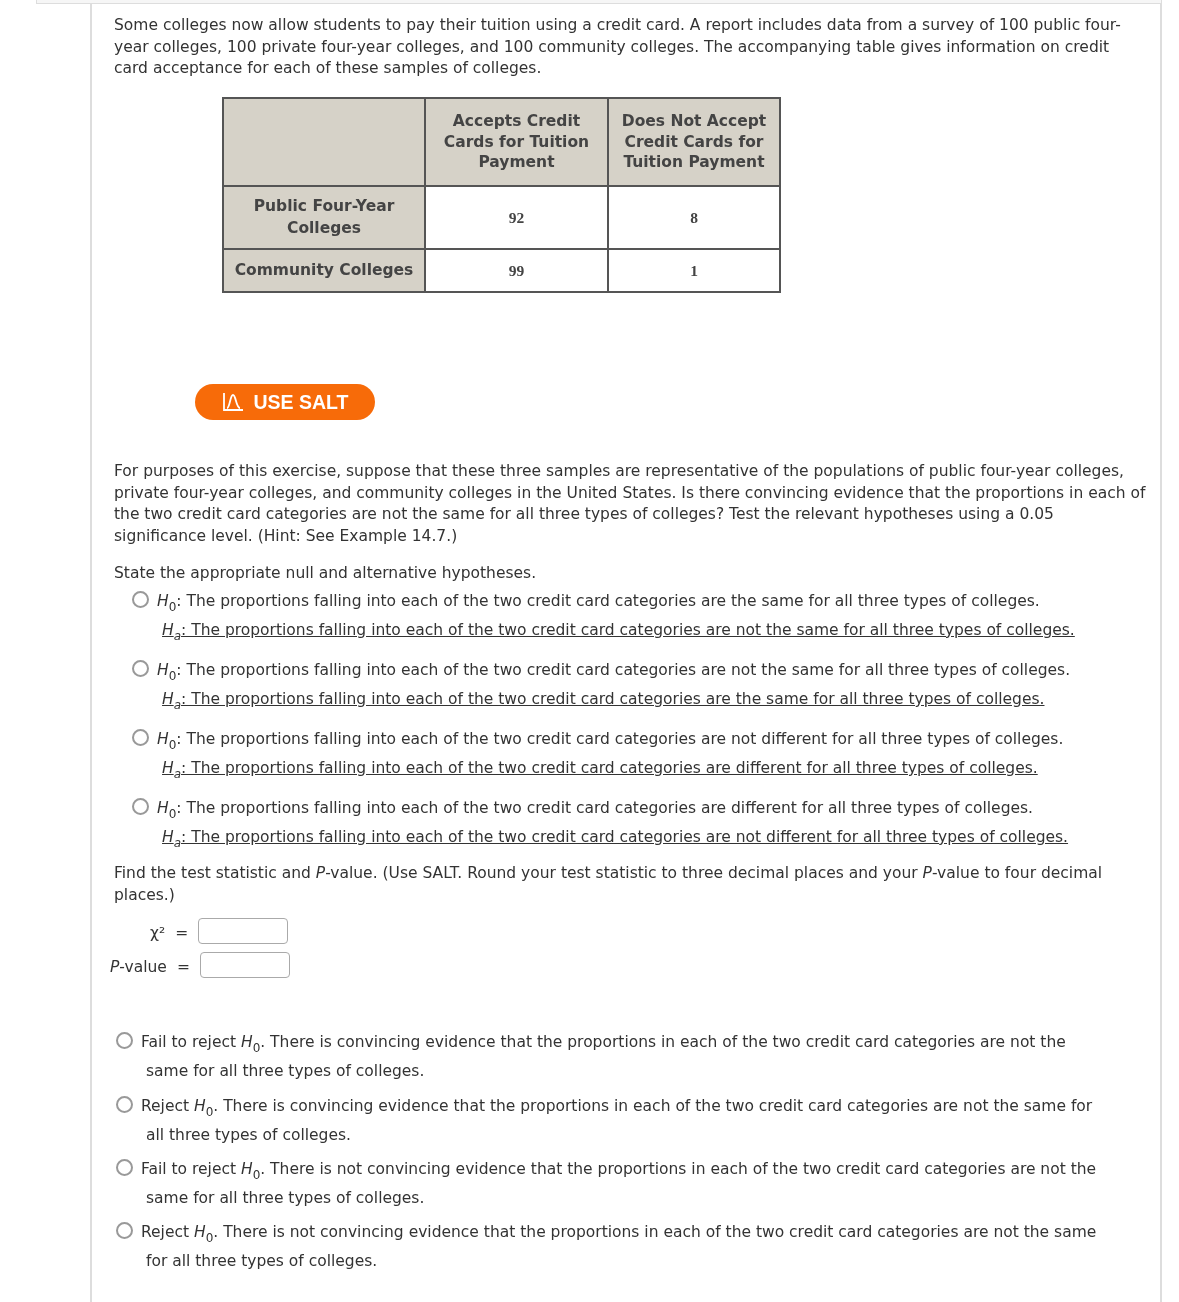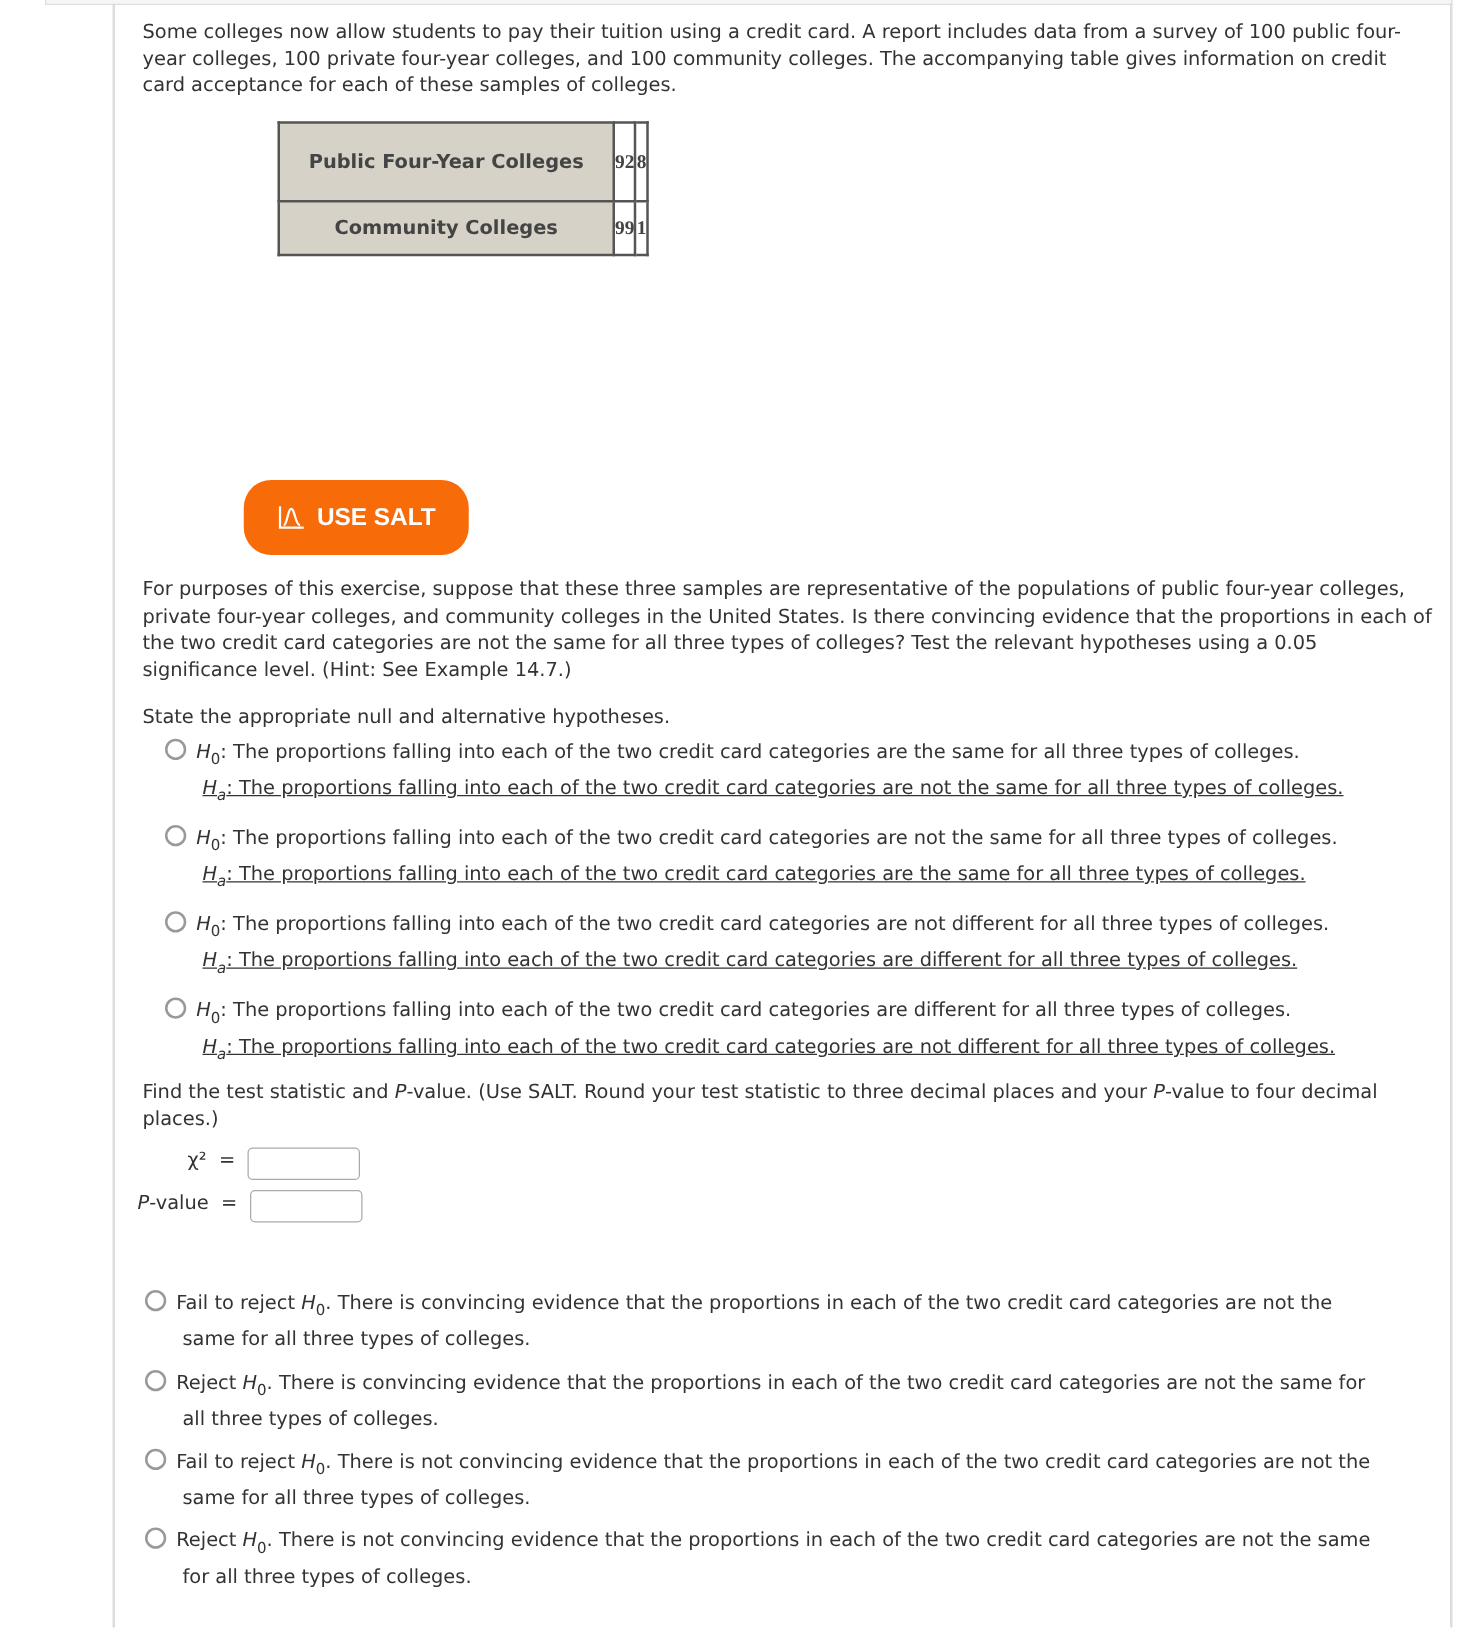--- a/index.html
+++ b/index.html
@@ -8,51 +8,56 @@
   .topbar { position:absolute; left:36px; top:0; width:1124px; height:3px; border:1px solid #ddd; border-top:none; background:#f6f6f6; }
   .panel { position:absolute; left:90px; top:3px; width:1068px; height:1299px; border-left:2px solid #ddd; border-right:2px solid #ddd; }
   .content { position:absolute; left:18px; top:8px; width:1035px; line-height:21.5px; }
   p { margin:4px; }
   .intro { }
   table.data { position:absolute; left:112px; top:86px; border-collapse:collapse; }
   table.data td, table.data th { border:2px solid #555; padding:0; font-weight:bold; color:#444; text-align:center; }
   th.hdr, td.rowhdr { background:#d6d2c8; }
   th.hdr { height:86px; font-size:15.5px; line-height:20.5px; }
   td.val { color:#d11; font-weight:normal; background:#fff;font-family:Liberation Serif, serif; }
-  .salt-btn { position:absolute; left:85px; top:373px; width:180px; height:60px; background:#f76b09;
+  .salt-btn { position:absolute; left:85px; top:373px; width:180px; height:36px; background:#f76b09;
               border-radius:22px; color:#fff; font-weight:bold; font-size:19.5px; display:flex; align-items:center;
               justify-content:center; gap:10px; border:none; cursor:pointer; }
   .salt-btn svg { width:22px; height:20px; }
   .para2 { position:absolute; left:0; top:446px; width:1035px; }
   .q1 { position:absolute; left:0; top:548px; }
   .opt { position:absolute; left:22px; }
   .radio { display:inline-block; width:17px; height:17px; border:2px solid #999; border-radius:50%; box-sizing:border-box; vertical-align:middle; margin-right:8px; position:relative; top:-2px; background:#fff; cursor:pointer; }
   .hline { white-space:nowrap; line-height:29px; }
   .hline2 { padding-left:30px;text-decoration:underline; }
   i.h { font-style:italic; }
   sub { font-size:12px; vertical-align:-5px; line-height:0; }
   .q2 { position:absolute; left:0; top:848px; width:1035px; }
-  .input-row { position:absolute; display:flex; align-items:flex-start; }
+  .input-row { position:absolute; display:flex; align-items:flex-end; }
   .inbox { width:90px; height:26px; border:1.5px solid #aaa; border-radius:4px; box-sizing:border-box; background:#fff; }
   .eq { margin:0 10px; }
   .q3 { position:absolute; left:0; top:987px; }
   .concl { position:absolute; left:6px; width:1010px; line-height:29px; }
   .concl .l2 { padding-left:30px; }
 </style>
 </head>
 <body>
 
 <div class="topbar"></div>
 <div class="panel">
  <div class="content">
 
   <p class="intro">Some colleges now allow students to pay their tuition using a credit card. A report includes data from a survey of 100 public four-year colleges, 100 private four-year colleges, and 100 community colleges. The accompanying table gives information on credit card acceptance for each of these samples of colleges.</p>
 
   <table class="data">
     <tbody>
+          <tr>
+      <th class="hdr" style="width:200px"></th>
+      <th class="hdr" style="width:169px;padding:0 6px">Accepts Credit Cards for Tuition Payment</th>
+      <th class="hdr" style="width:158px;padding:0 6px">Does Not Accept Credit Cards for Tuition Payment</th>
+    </tr>
     <tr style="height:63px">
       <td class="rowhdr" style="padding:0 23px">Public Four-Year Colleges</td>
       <td class="val">92</td>
       <td class="val">8</td>
     </tr>
     <tr style="height:43px">
       <td class="rowhdr">Community Colleges</td>
       <td class="val">99</td>
       <td class="val">1</td>
     </tr>

